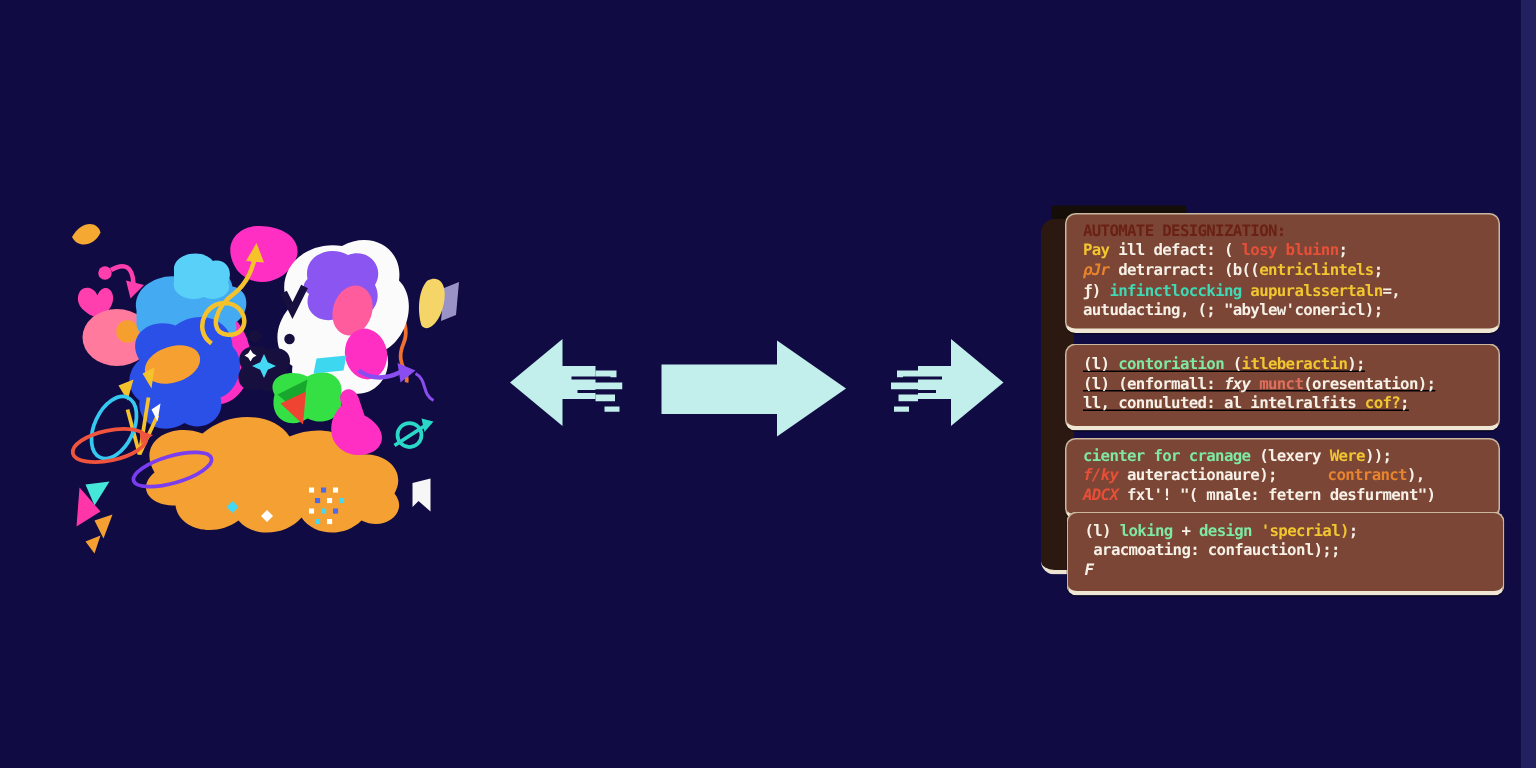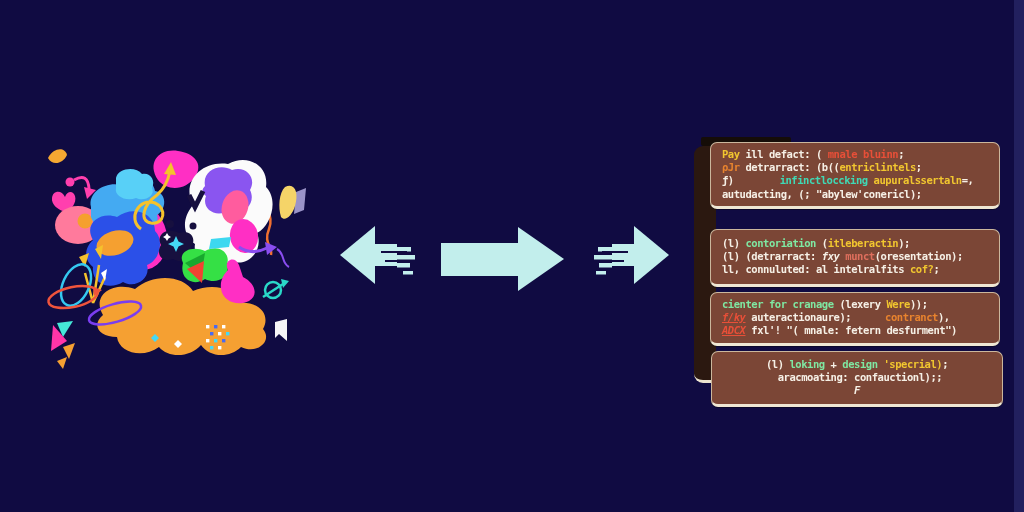--- a/index.html
+++ b/index.html
@@ -17,36 +17,36 @@
   .arrow-right{left:592px;top:222px;width:80px;height:66px;}
 
   
   .panel-shadow{position:absolute;left:694px;top:146px;width:22px;height:234px;
     background:#2b1810;border-radius:9px 0 0 9px;border-bottom:3px solid #ece4d0;z-index:1;}
   .panel-topbar{position:absolute;left:701px;top:137px;width:90px;height:9px;background:#150d08;border-radius:2px;z-index:1;}
   .code-panel{position:absolute;left:710px;width:266px;background:#7b4636;border:1px solid #cbb79d;
     border-bottom:3px solid #efe7d4;border-radius:7px;padding:5px 11px;z-index:2;
     box-shadow:0 1px 0 rgba(0,0,0,.35);}
   .panel-1{top:142px;}
-  .panel-2{top:229px;padding-top:7px;padding-bottom:7px;}
+  .panel-2{top:229px;padding-top:7px;padding-bottom:7px;text-decoration:underline;}
   .panel-3{top:292px;}
-  .panel-4{top:351px;left:711px;width:268px;padding-top:6px;padding-bottom:6px;text-align:center;}
+  .panel-4{top:341px;left:711px;width:268px;padding-top:6px;padding-bottom:6px;}
 
   .code-line, .panel-header{font-size:10.5px;font-weight:700;line-height:13.2px;
      letter-spacing:-0.45px;white-space:pre;}
   .panel-header{color:#6a2114;}
   .c-white{color:#f6f0e6;}
   .c-yellow{color:#f1c62f;}
   .c-mint{color:#7fe8a2;}
-  .c-teal{color:#3fd9b5;margin-left:40px;}
+  .c-teal{color:#3fd9b5;}
   .c-red{color:#e84f38;}
   .c-orange{color:#e8832e;margin-left:28px;}
   .c-salmon{color:#df6f5d;}
-  .c-orange-italic{color:#e8832e;}
-  .c-red-italic{color:#e84f38;font-style:italic;text-decoration:underline;}
+  .c-orange-italic{color:#e8832e;font-style:italic;}
+  .c-red-italic{color:#e84f38;font-style:italic;}
   .c-white-italic{color:#f6f0e6;font-style:italic;margin-top:44px;}
 </style>
 </head>
 <body>
 
 <div class="stage">
   <div class="edge-strip"></div>
 
   <svg class="illustration" viewBox="0 0 302 262">
 
@@ -174,31 +174,32 @@
       <rect x="4" y="49" width="10" height="3.5"></rect>
       <rect x="10" y="29" width="26" height="2" fill="#100b42"></rect>
       <rect x="10" y="38" width="22" height="2" fill="#100b42"></rect>
     </g>
   </svg>
 
   <div class="panel-topbar"></div>
   <div class="panel-shadow"></div>
 
   <div class="code-panel panel-1">
-    <div>
-        <div class="code-line"><span class="c-yellow">Pay</span><span class="c-white"> ill defact: ( </span><span class="c-red">mnale bluinn</span><span class="c-white">;</span></div>
+    <div class="panel-header">AUTOMATE DESIGNIZATION:</div>
+    <div>
+        <div class="code-line"><span class="c-yellow">Pay</span><span class="c-white"> ill defact: ( </span><span class="c-red">losy bluinn</span><span class="c-white">;</span></div>
         <div class="code-line"><span class="c-orange-italic">ρJr</span><span class="c-white"> detrarract: (b((</span><span class="c-yellow">entriclintels</span><span class="c-white">;</span></div>
         <div class="code-line"><span class="c-white">ƒ) </span><span class="c-teal">infinctloccking</span><span class="c-white"> </span><span class="c-yellow">aupuralssertaln</span><span class="c-white">=,</span></div>
         <div class="code-line"><span class="c-white">autudacting, (; "abylew'conericl);</span></div>
       </div>
   </div>
   <div class="code-panel panel-2">
     <div>
         <div class="code-line"><span class="c-white">(l) </span><span class="c-mint">contoriation</span><span class="c-white"> (</span><span class="c-yellow">itleberactin</span><span class="c-white">);</span></div>
-        <div class="code-line"><span class="c-white">(l) (detrarract: </span><span class="c-white-italic">fxy</span><span class="c-white"> </span><span class="c-salmon">munct</span><span class="c-white">(oresentation);</span></div>
+        <div class="code-line"><span class="c-white">(l) (enformall: </span><span class="c-white-italic">fxy</span><span class="c-white"> </span><span class="c-salmon">munct</span><span class="c-white">(oresentation);</span></div>
         <div class="code-line"><span class="c-white">ll, connuluted: al intelralfits </span><span class="c-yellow">cof?</span><span class="c-white">;</span></div>
       </div>
   </div>
   <div class="code-panel panel-3">
     <div>
         <div class="code-line"><span class="c-mint">cienter for cranage</span><span class="c-white"> (lexery </span><span class="c-yellow">Were</span><span class="c-white">));</span></div>
         <div class="code-line"><span class="c-red-italic">f/ky</span><span class="c-white"> auteractionaure); </span><span class="c-orange">contranct</span><span class="c-white">),</span></div>
         <div class="code-line"><span class="c-red-italic">ADCX</span><span class="c-white"> fxl'! "( mnale: fetern desfurment")</span></div>
       </div>
   </div>

